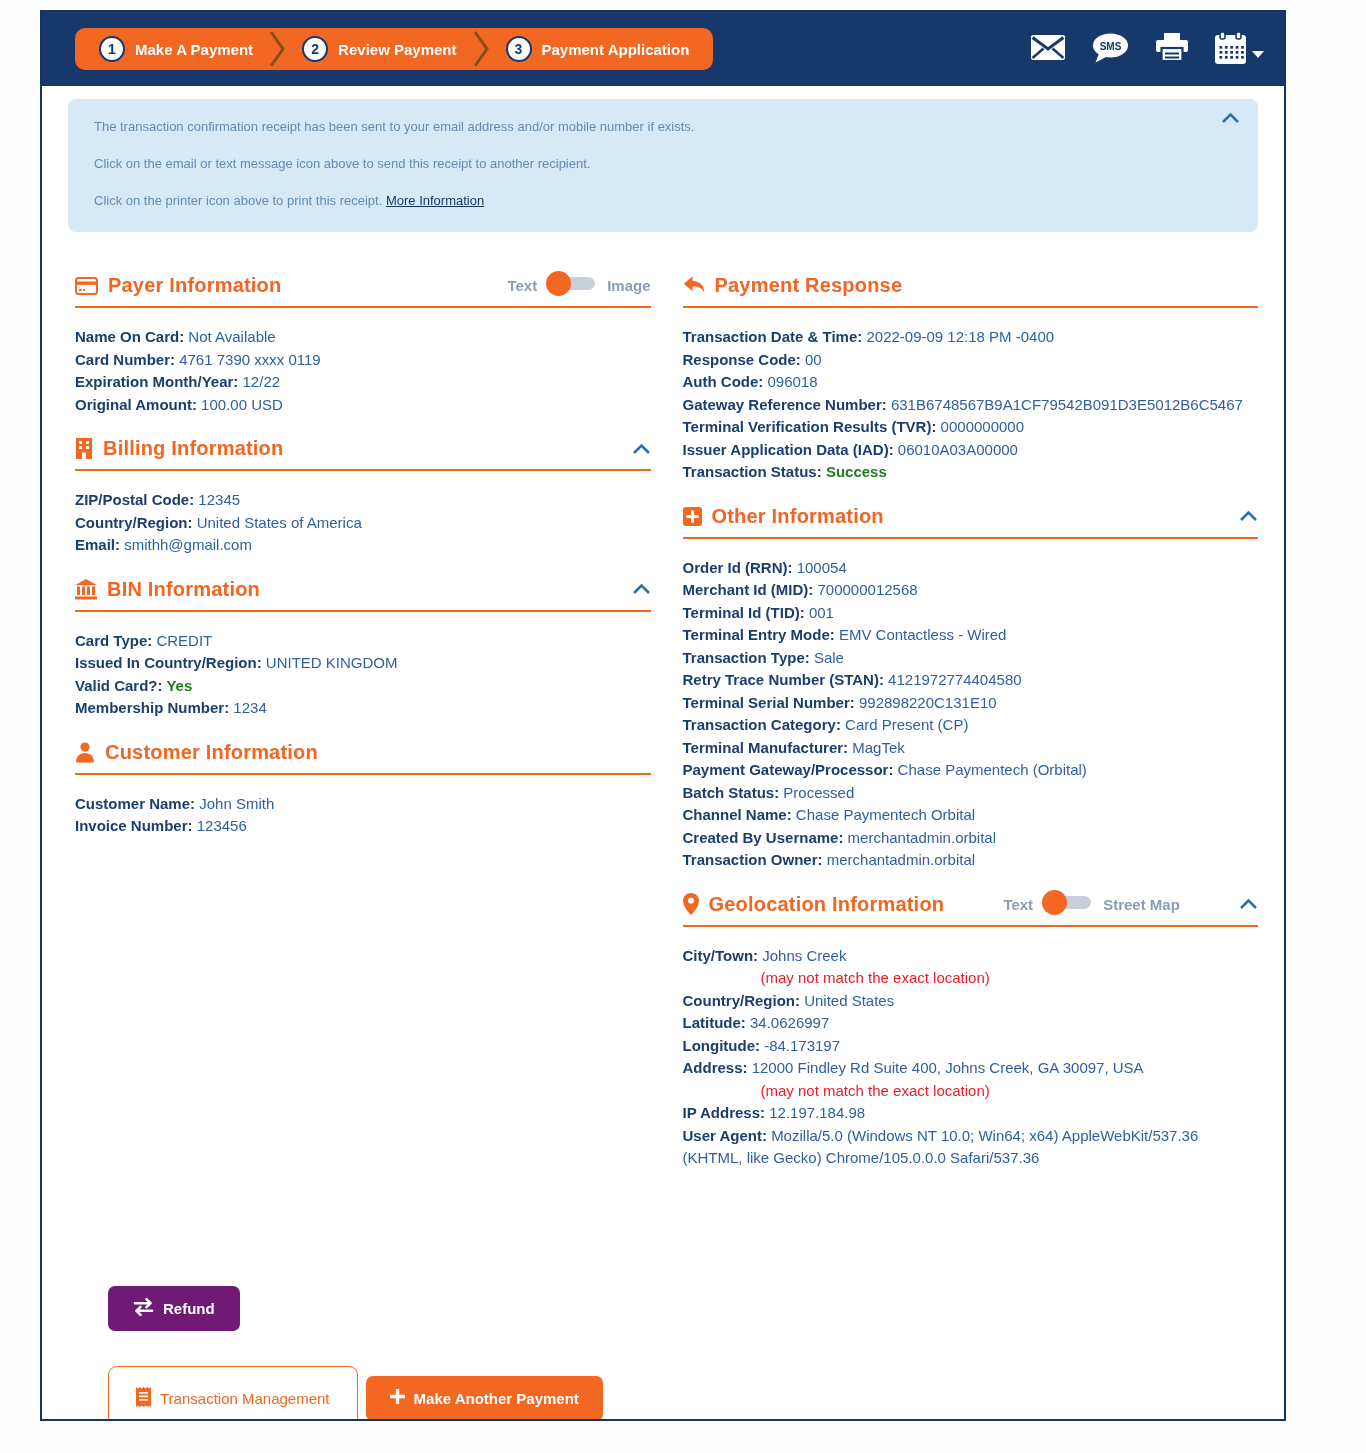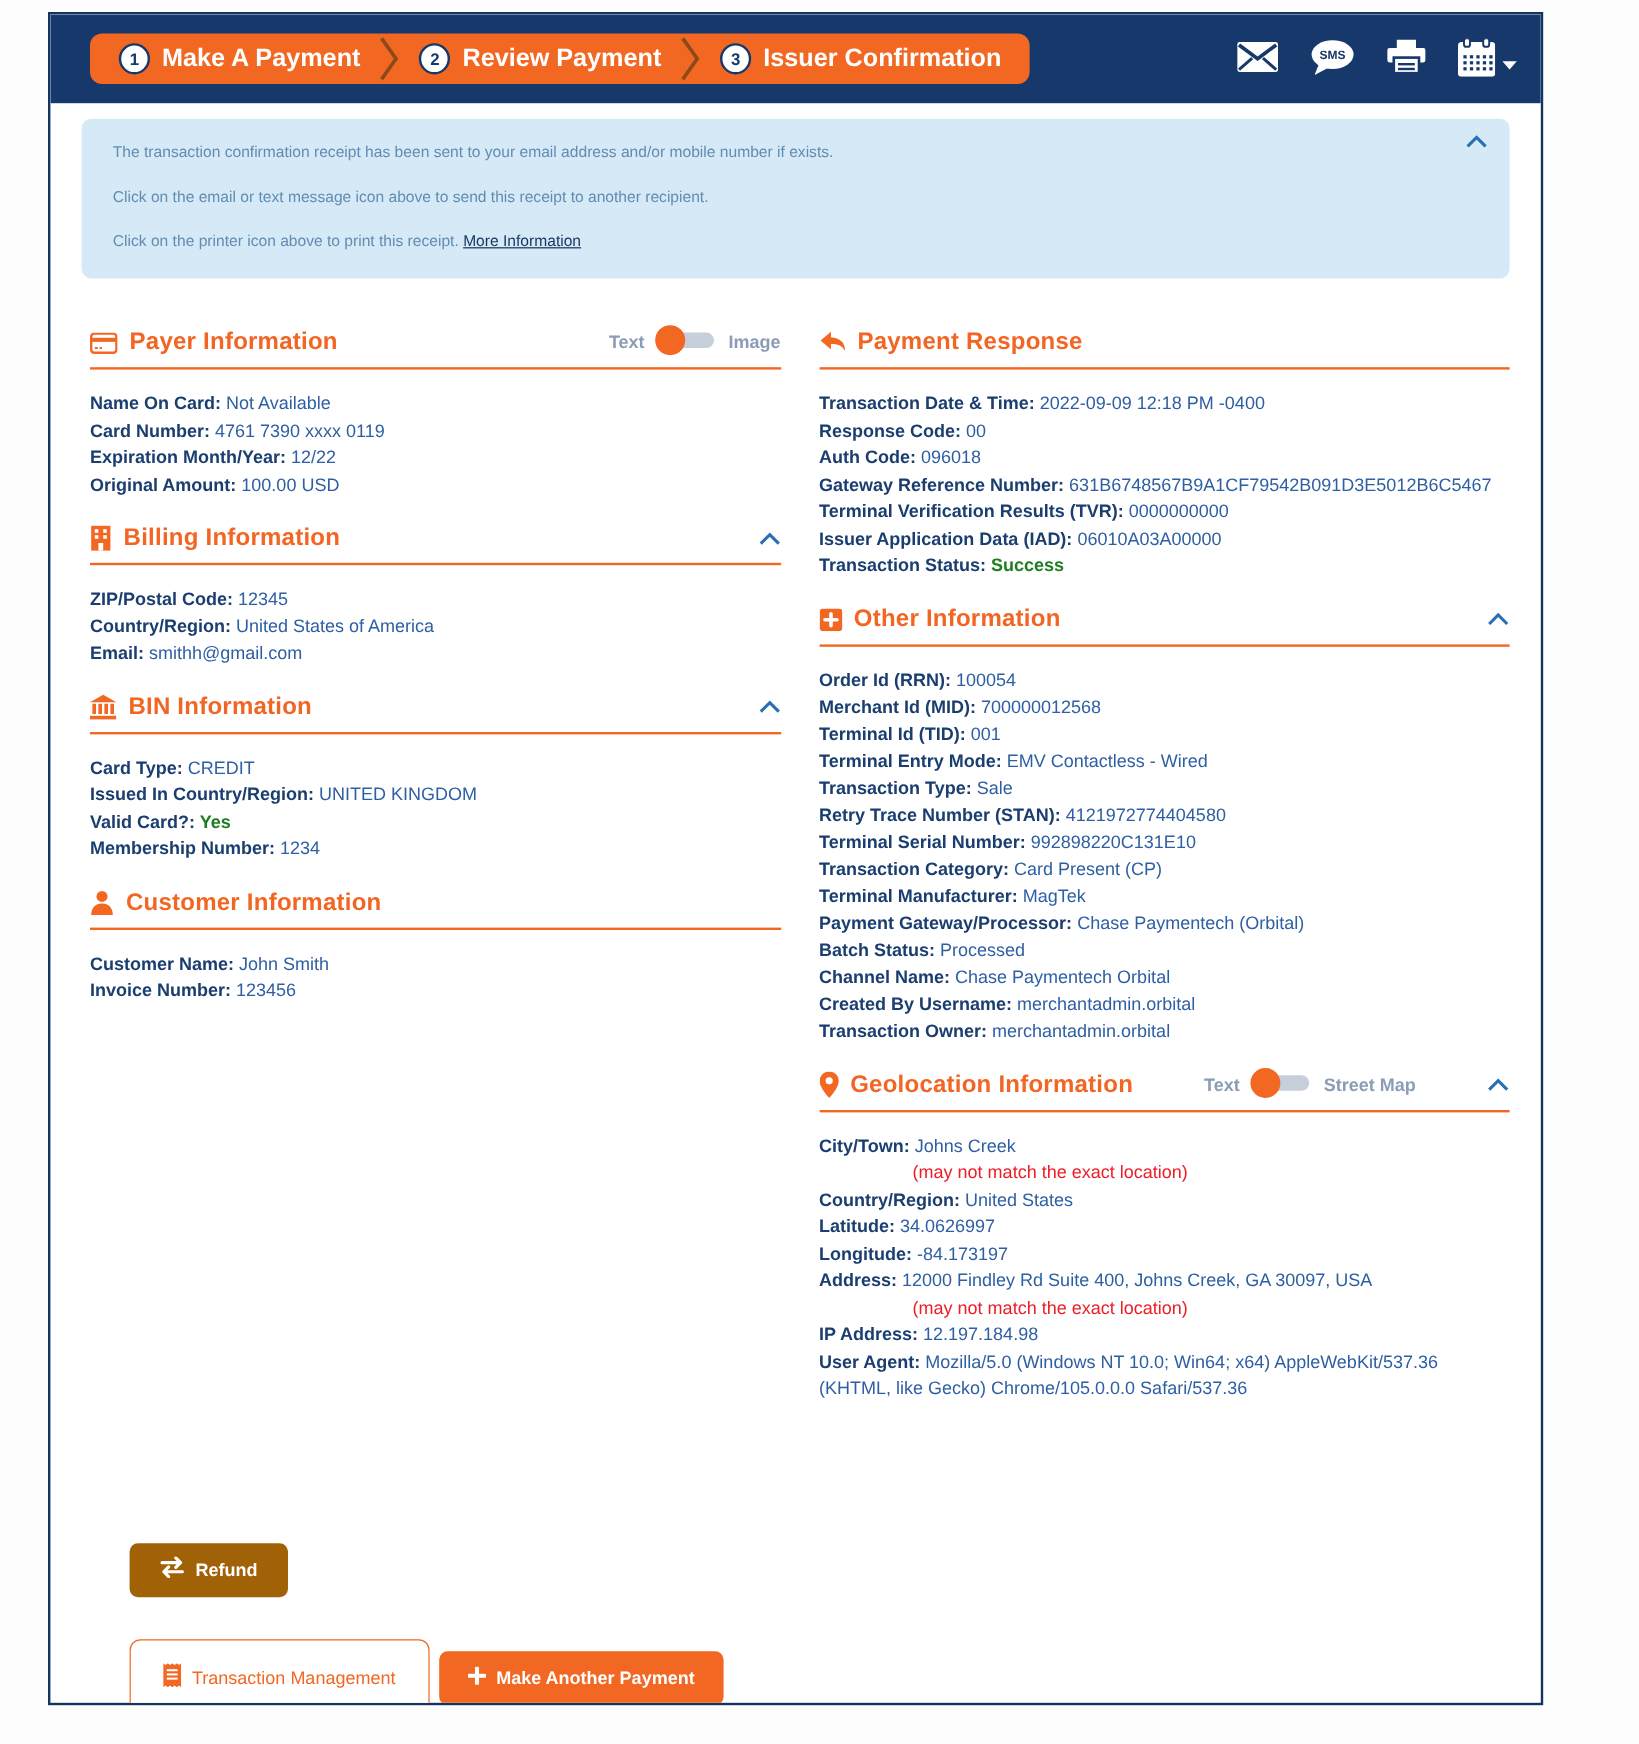--- a/index.html
+++ b/index.html
@@ -11,21 +11,21 @@
 
   
   .topbar { height:74px; background:#17386b; display:flex; align-items:center;
             justify-content:space-between; padding:0 20px 0 33px; }
   .steps-pill { background:#f26722; border-radius:10px; height:42px; display:flex;
                 align-items:center; padding:0 24px; }
   .step { display:flex; align-items:center; gap:10px; cursor:pointer; }
   .step-num { width:26px; height:26px; border-radius:50%; background:#fff; color:#17386b;
               border:2px solid #17386b; display:flex; align-items:center; justify-content:center;
               font-size:14px; font-weight:700; }
-  .step-label { color:#fff; font-weight:700; font-size:21px; }
+  .step-label { color:#fff; font-weight:700; font-size:15px; }
   .step-sep { margin:0 16px; display:flex; }
   .top-icons { display:flex; align-items:center; gap:27px; }
   .top-icon { background:none; border:none; cursor:pointer; display:flex; align-items:center; gap:6px; }
   .caret-down { width:0; height:0; border-left:6px solid transparent; border-right:6px solid transparent;
                 border-top:7px solid #fff; margin-top:10px; }
 
   
   .banner { position:relative; margin:13px 26px 0 26px; background:#d5e9f6; border-radius:8px;
             padding:17px 26px 5px 26px; color:#628cb2; font-size:13px; }
   .banner p { margin:0 0 15px; line-height:22px; }
@@ -54,21 +54,21 @@
   .frow { line-height:22.5px; }
   .flabel { color:#1b3e70; font-weight:700; }
   .fvalue { color:#2e5fa3; }
   .tone-green { color:#1f7d1f; font-weight:700; }
   .frow.note { color:#ee1c25; padding-left:78px; }
 
   
   .actions { margin:95px 0 0 66px; }
   .btn { display:inline-flex; align-items:center; gap:9px; border:none; cursor:pointer;
          font-family:inherit; font-size:15px; }
-  .btn-refund { background:#a16207; color:#fff; font-weight:700; height:45px; padding:0 25px;
+  .btn-refund { background:#701a75; color:#fff; font-weight:700; height:45px; padding:0 25px;
                 border-radius:7px; }
   .actions-row2 { margin-top:35px; display:flex; align-items:center; gap:8px; }
   .btn-tm { background:#fff; color:#f26722; border:1px solid #f26722; height:65px;
             padding:0 27px; border-radius:9px; }
   .btn-map { background:#f26722; color:#fff; font-weight:700; height:45px; padding:0 24px;
              border-radius:7px; }
 </style>
 </head>
 <body>
 
@@ -89,21 +89,21 @@
         <span class="step-num">2</span>
         <span class="step-label">Review Payment</span>
       </div>
       <span class="step-sep">
         <svg width="17" height="38" viewBox="0 0 17 38">
             <polyline points="2,2 14,19 2,36" fill="none" stroke="#8a4a1a" stroke-width="3"></polyline>
           </svg>
       </span>
       <div class="step">
         <span class="step-num">3</span>
-        <span class="step-label">Issuer Confirmation</span>
+        <span class="step-label">Payment Application</span>
       </div>
     </div>
 
     <div class="top-icons">
       <button class="top-icon">
         <span>
           <svg width="34" height="25" viewBox="0 0 34 25">
               <rect width="34" height="25" rx="2" fill="#fff"></rect>
               <path d="M1.5 2.5 17 14 32.5 2.5" fill="none" stroke="#17386b" stroke-width="3"></path>
               <path d="M1.5 23 12.5 13.5 M32.5 23 21.5 13.5" stroke="#17386b" stroke-width="2.4"></path>

